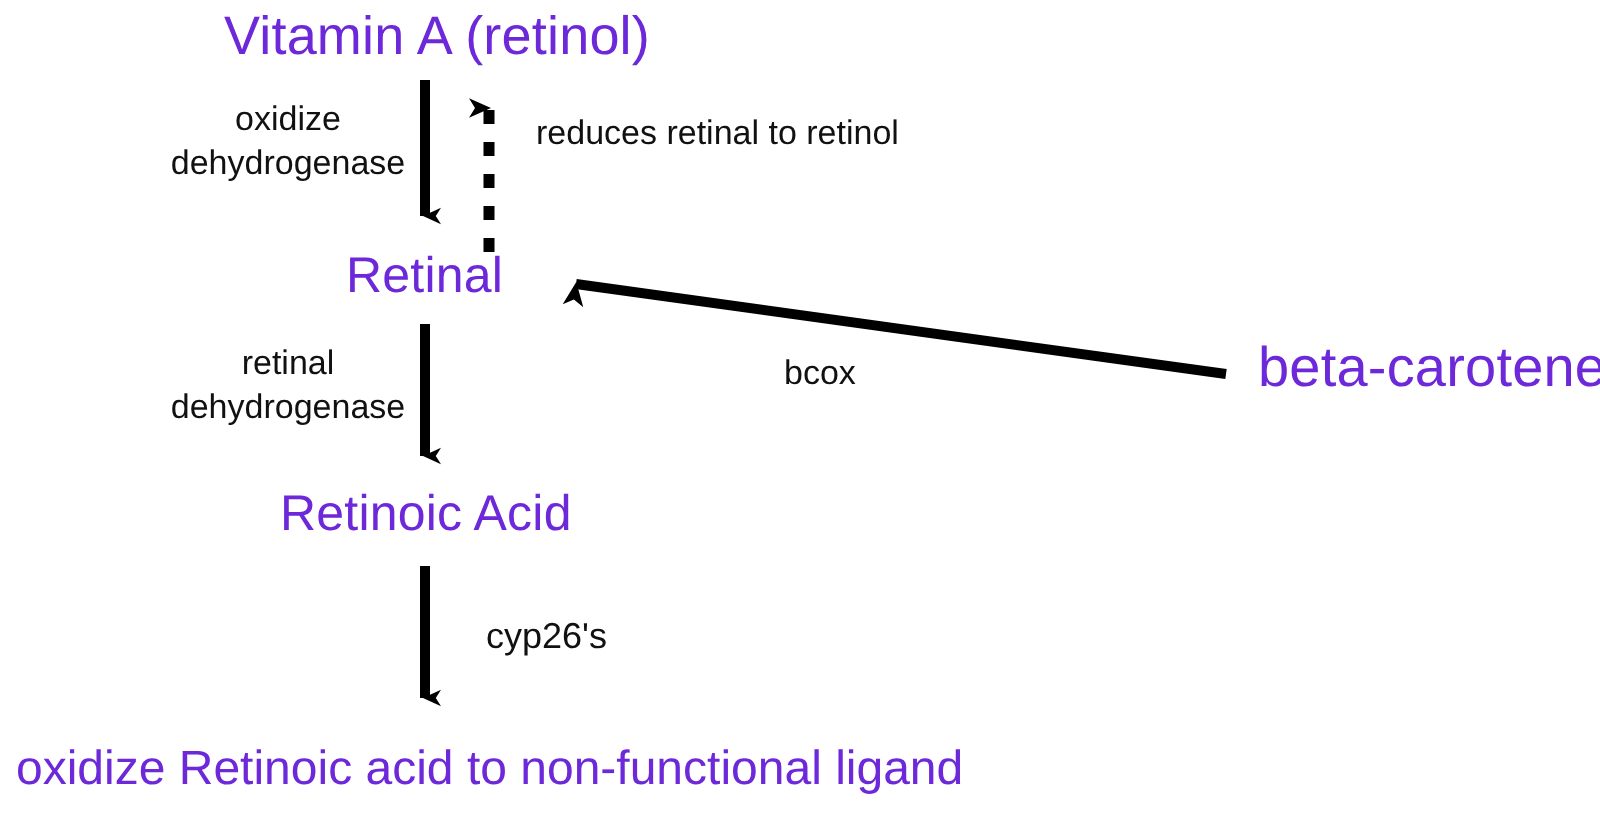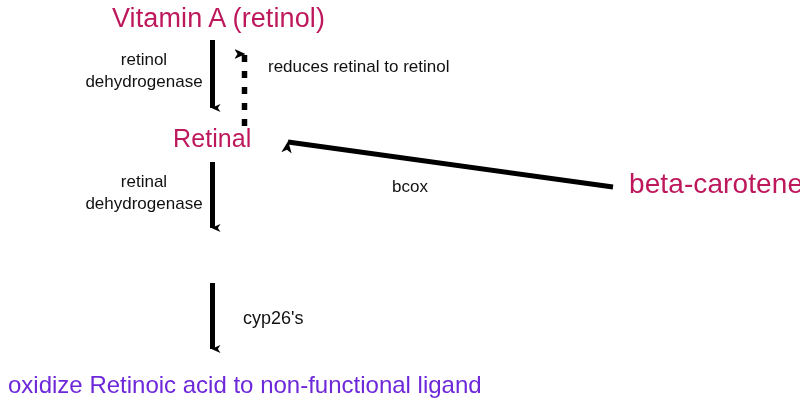--- a/index.html
+++ b/index.html
@@ -13,21 +13,21 @@
     height: 410px;
     background: #ffffff;
     overflow: hidden;
     font-family: "Liberation Sans", sans-serif;
     color: #000000;
   }
   .node-label {
     position: absolute;
     white-space: nowrap;
     font-weight: 400;
-    color: #be185d;
+    color: #6d28d9;
     letter-spacing: 0.1px;
   }
   .enzyme-label {
     position: absolute;
     white-space: nowrap;
     text-align: center;
     line-height: 1.28;
     color: #111111;
   }
   .enzyme-label .ln { display: block; }
@@ -91,25 +91,26 @@
 
     <line x1="212.5" y1="283" x2="212.5" y2="349" stroke="#000000" stroke-width="5" stroke-linecap="butt" marker-end="url(#solid-head-down)"></line>
 
     <line x1="613" y1="187" x2="288" y2="142" stroke="#000000" stroke-width="5" stroke-linecap="butt" marker-end="url(#solid-head-left)"></line>
   </svg>
 
   <div class="node-label" id="title">Vitamin A (retinol)</div>
 
   <div class="node-label" id="retinal">Retinal</div>
 
+  <div class="node-label" id="retinoic-acid">Retinoic Acid</div>
 
   <div class="node-label" id="beta-carotene">beta-carotene</div>
 
   <div class="enzyme-label" id="enz-retinol-dh">
-    <span class="ln">retinol</span>
+    <span class="ln">oxidize</span>
     <span class="ln">dehydrogenase</span>
   </div>
 
   <div class="enzyme-label" id="enz-retinal-dh">
     <span class="ln">retinal</span>
     <span class="ln">dehydrogenase</span>
   </div>
 
   <div class="enzyme-label" id="lbl-bcox">bcox</div>
 

